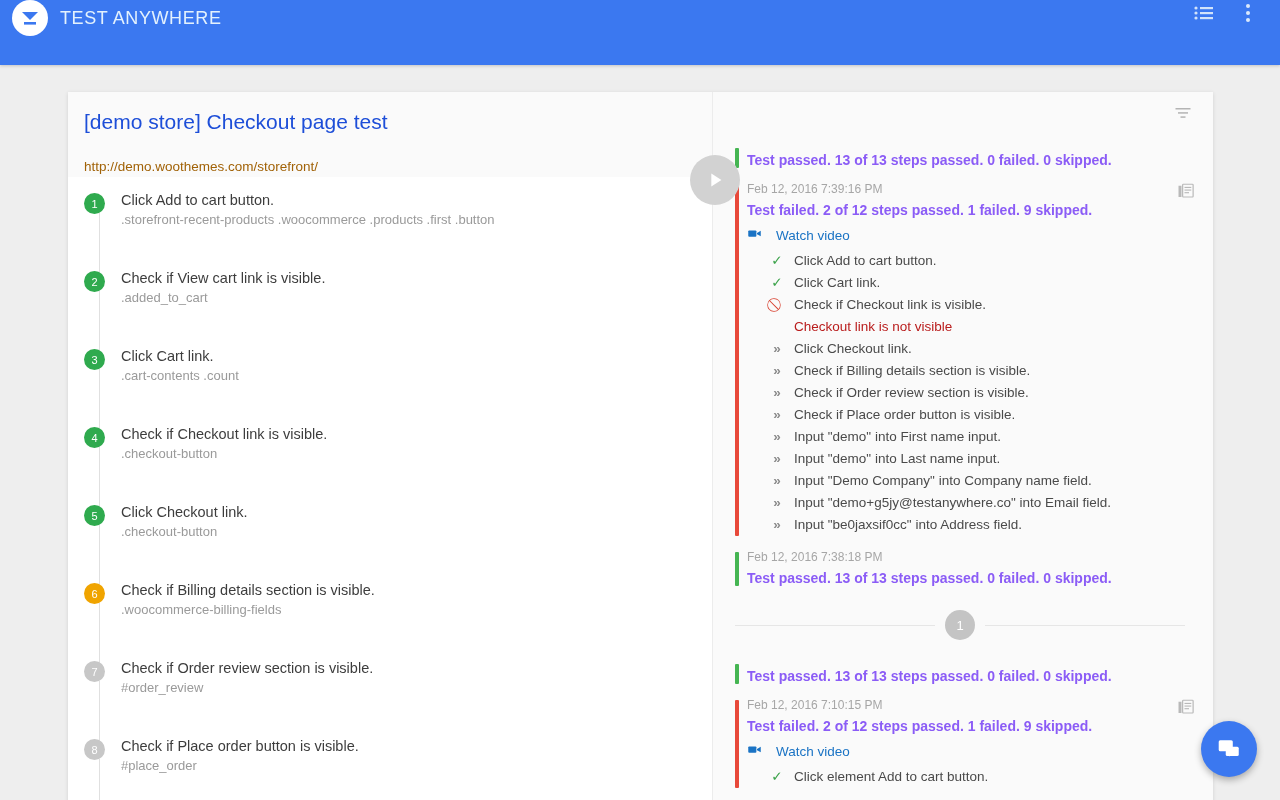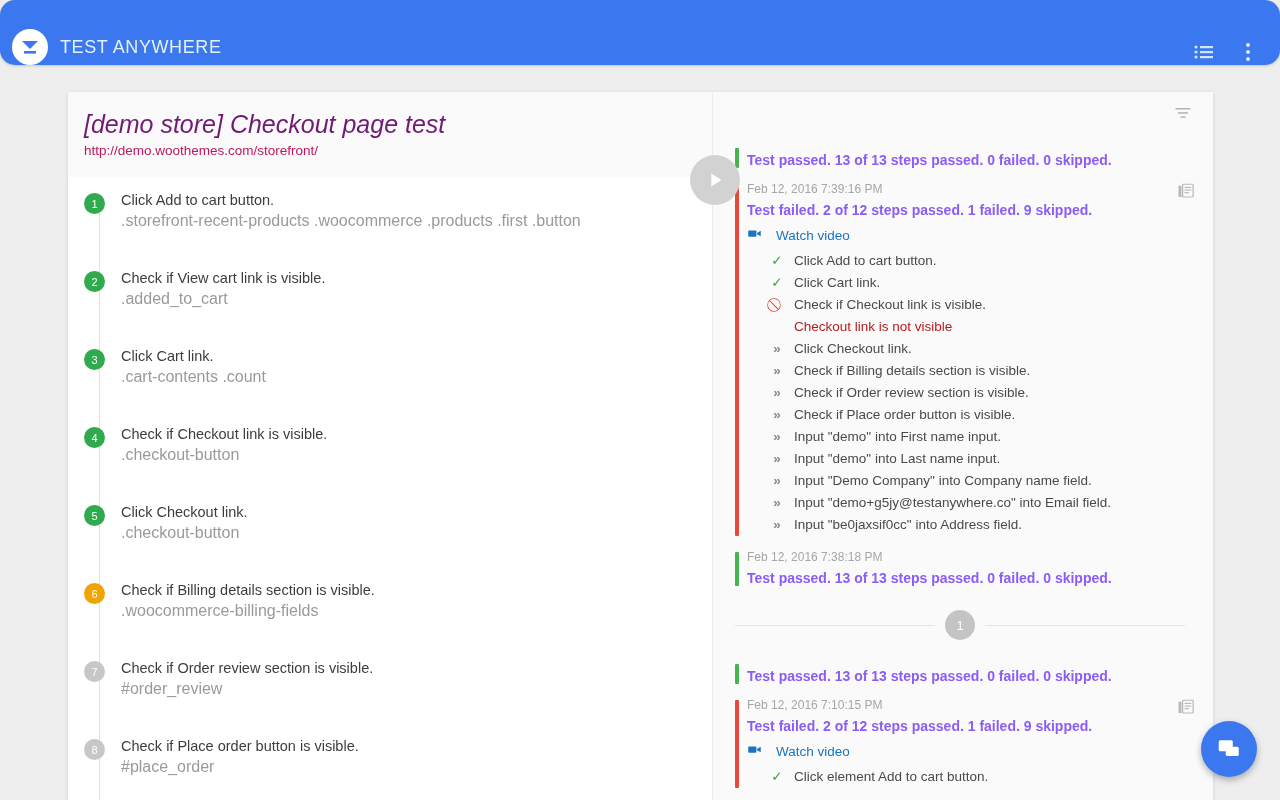--- a/index.html
+++ b/index.html
@@ -8,24 +8,23 @@
     background: #eeeeee;
     font-family: "Liberation Sans", sans-serif;
     overflow: hidden;
   }
 
   
   .appbar {
     position: absolute; top: 0; left: 0;
     width: 1280px; height: 65px;
     background: #3b78f0;
-    display: flex; align-items: flex-end;
+    display: flex; align-items: flex-start;
     box-shadow: 0 1px 3px rgba(0,0,0,.18);
     z-index: 10;
-    border-radius: 15px;
   }
   .brand { display: flex; align-items: center; padding-left: 12px; }
   .logo-circle {
     width: 36px; height: 36px; border-radius: 50%;
     background: #ffffff; position: relative;
     display: flex; align-items: center; justify-content: center;
   }
   .brand-name {
     color: #e3f1fd; font-size: 18px; letter-spacing: .6px;
     margin-left: 12px; font-weight: 400;
@@ -46,24 +45,24 @@
     box-shadow: 0 1px 4px rgba(0,0,0,.12);
     display: flex; overflow: hidden;
   }
 
   
   .left { width: 644px; position: relative; background: #ffffff; }
   .left-header {
     background: #fafafa; padding: 18px 0 14px 16px;
     height: 85px; position: relative;
   }
-  .test-title { font-size: 25px; color: #701a75; font-weight: 400; font-style: italic; }
+  .test-title { font-size: 21px; color: #1d4ed8; font-weight: 400; }
   .test-url {
-    display: inline-block; margin-top: 4px;
-    font-size: 13.5px; color: #be185d; text-decoration: none;
+    display: inline-block; margin-top: 25px;
+    font-size: 13.5px; color: #a16207; text-decoration: none;
   }
   .play-btn {
     position: absolute; right: -28px; top: 63px;
     width: 50px; height: 50px; border-radius: 50%;
     background: #d2d2d2; display: flex; align-items: center; justify-content: center;
     cursor: pointer; z-index: 3;
   }
 
   .steps { padding: 14px 0 0 0; position: relative; }
   .step { display: flex; position: relative; min-height: 78px; padding-left: 16px; }
@@ -76,21 +75,21 @@
     width: 21px; height: 21px; border-radius: 50%;
     color: #ffffff; font-size: 11px;
     display: flex; align-items: center; justify-content: center;
     flex: 0 0 21px; margin-top: 2px; z-index: 2; position: relative;
   }
   .badge.green { background: #2faa4e; }
   .badge.amber { background: #f0a400; }
   .badge.grey  { background: #c7c7c7; }
   .step-body { margin-left: 16px; }
   .step-label { font-size: 14.5px; color: #3d3d3d; line-height: 18px; }
-  .step-sel { font-size: 16px; color: #9a9a9a; margin-top: 3px; }
+  .step-sel { font-size: 13px; color: #9a9a9a; margin-top: 3px; }
 
   
   .right {
     width: 501px; background: #fafafa;
     border-left: 1px solid #ececec; position: relative;
     padding: 0 16px 0 10px; overflow: hidden;
   }
   .filter-row { height: 46px; display: flex; align-items: center; justify-content: flex-end; }
   .filter-icon { cursor: pointer; padding: 4px; }
 

